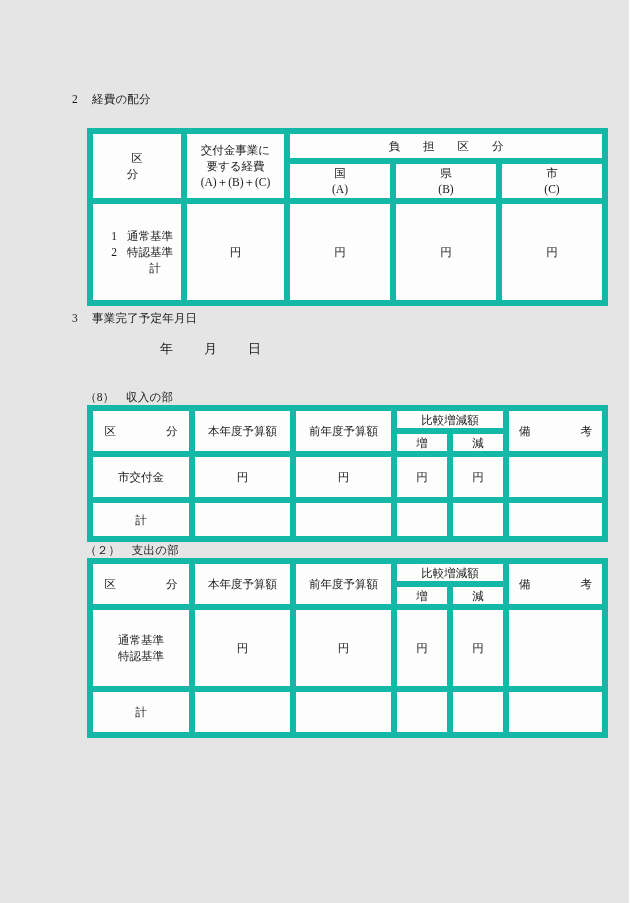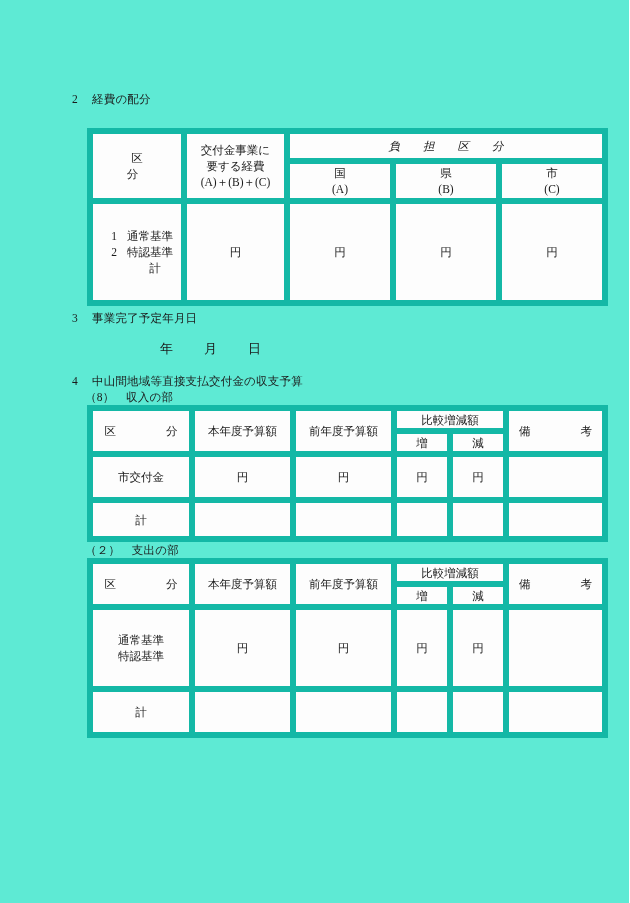--- a/index.html
+++ b/index.html
@@ -9,21 +9,21 @@
     background: #ffffff;
   }
   body {
     font-family: "Liberation Serif", "DejaVu Serif", serif;
     color: #1a1a1a;
   }
   .page {
     position: relative;
     width: 629px;
     height: 903px;
-    background: #5eead4;
+    background: #e5e5e5;
     overflow: hidden;
     box-sizing: border-box;
   }
 
   
   .sec-heading {
     position: absolute;
     font-size: 11.5px;
     line-height: 17px;
     white-space: nowrap;
@@ -127,21 +127,21 @@
     <thead>
       <tr>
         <th rowspan="2" class="cell-head" style="height:52px;">
           <span class="spaced">区　　分</span>
         </th>
         <th rowspan="2" class="cell-head multiline-center">
           <span class="ln">交付金事業に</span>
           <span class="ln">要する経費</span>
           <span class="ln">(A)＋(B)＋(C)</span>
         </th>
-        <th colspan="3" class="cell-head" style="height:24px;font-style:italic;">
+        <th colspan="3" class="cell-head" style="height:24px;">
           <span>負　　担　　区　　分</span>
         </th>
       </tr>
       <tr>
         <th class="cell-head multiline-center" style="height:34px;">
           <span class="ln">国</span>
           <span class="ln">(A)</span>
         </th>
         <th class="cell-head multiline-center">
           <span class="ln">県</span>
@@ -177,23 +177,20 @@
   </table>
 
   <div class="sec-heading" style="left:72px; top:310px;">
     <span class="sec-num">3</span><span>事業完了予定年月日</span>
   </div>
 
   <div class="date-line" style="left:160px; top:340px;">
     <span class="date-y">年</span><span class="date-m">月</span><span>日</span>
   </div>
 
-  <div class="sec-heading" style="left:72px; top:373px;">
-    <span class="sec-num">4</span><span>中山間地域等直接支払交付金の収支予算</span>
-  </div>
 
   <div class="sub-heading" style="left:85px; top:389px;">（8）　収入の部</div>
 
   <table class="form" style="left:87px; top:405px; width:515px;">
     <colgroup>
       <col style="width:102px">
       <col style="width:101px">
       <col style="width:101px">
       <col style="width:56px">
       <col style="width:56px">

